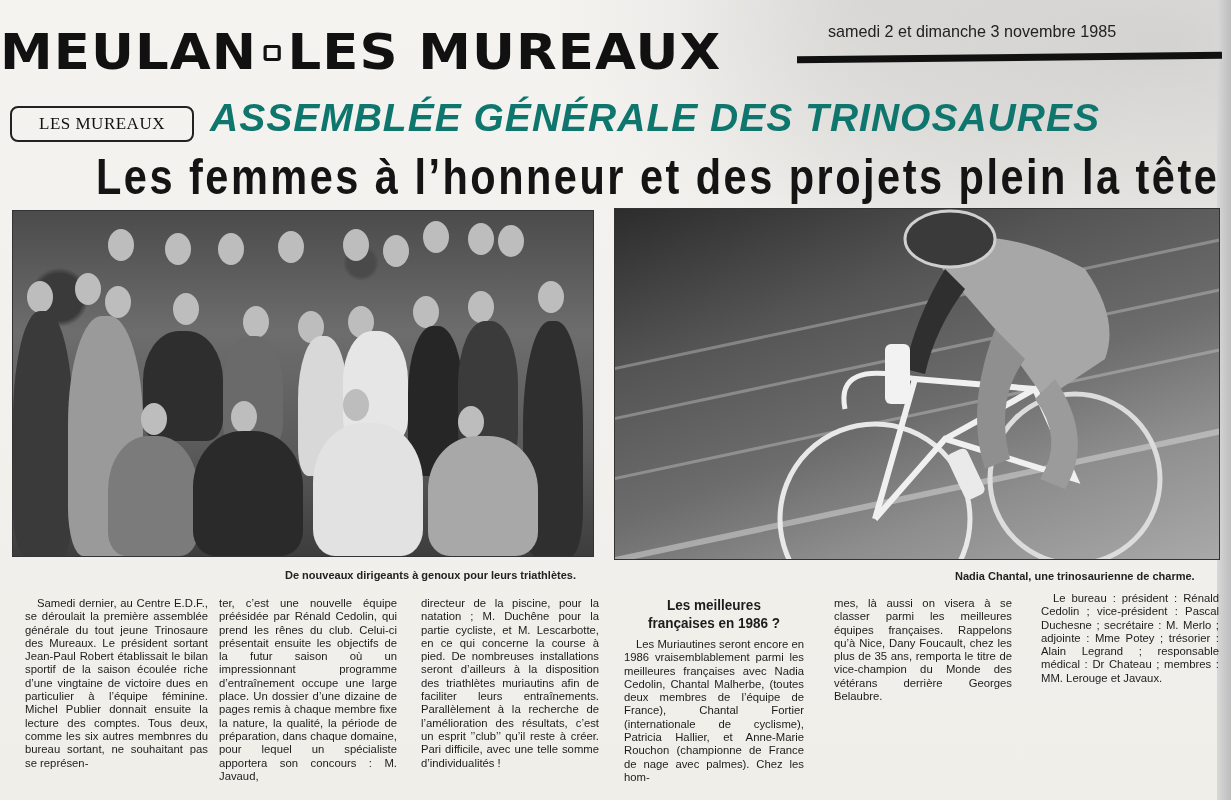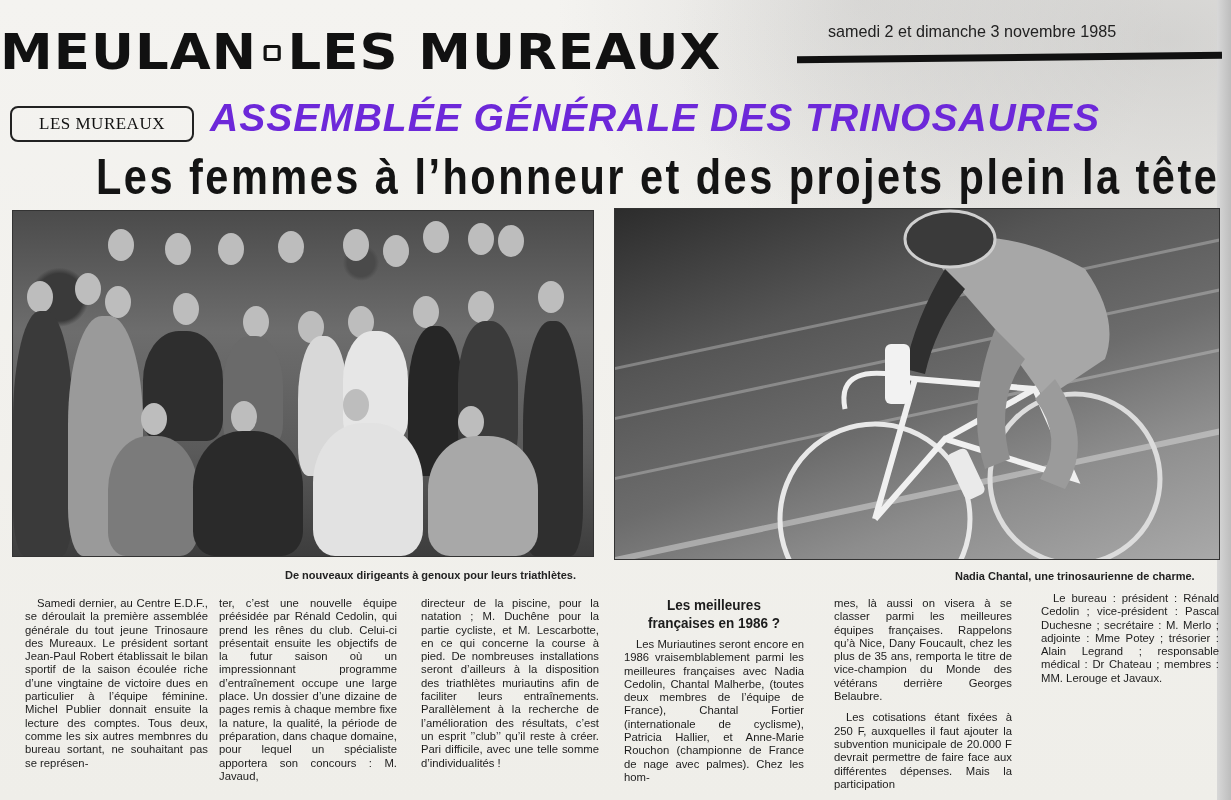--- a/index.html
+++ b/index.html
@@ -43,21 +43,21 @@
   
   .kicker {
     position: absolute; left: 10px; top: 106px; width: 180px; height: 32px;
     border: 2px solid #222; border-radius: 8px;
     font-family: "Liberation Serif", serif; font-size: 17px; letter-spacing: .5px;
     display: flex; align-items: center; justify-content: center; color: #111;
   }
   .overline {
     position: absolute; left: 210px; top: 96px;
     font-weight: bold; font-style: italic; font-size: 39px; letter-spacing: 1px;
-    color: #6d28d9; white-space: nowrap;
+    color: #0f766e; white-space: nowrap;
   }
   .headline {
     position: absolute; left: 96px; top: 148px;
     font-family: "Liberation Sans", sans-serif; font-weight: bold;
     font-size: 50px; color: #141414; white-space: nowrap;
     transform: scaleX(0.83); transform-origin: left; letter-spacing: 3px;
   }
 
   
   .photo {
@@ -198,17 +198,16 @@
 </div>
 <div class="col" style="left:421px;width:178px">
   <p class="cont">directeur de la piscine, pour la natation ; M. Duchêne pour la partie cycliste, et M. Lescarbotte, en ce qui concerne la course à pied. De nombreuses installations seront d’ailleurs à la disposition des triathlètes muriautins afin de faciliter leurs entraînements. Parallèlement à la recherche de l’amélioration des résultats, c’est un esprit ’’club’’ qu’il reste à créer. Pari difficile, avec une telle somme d’individualités !</p>
 </div>
 <div class="col" style="left:624px;top:596px;width:180px">
   <div class="subhead">Les meilleures françaises en 1986 ?</div>
   <p>Les Muriautines seront encore en 1986 vraisemblablement parmi les meilleures françaises avec Nadia Cedolin, Chantal Malherbe, (toutes deux membres de l’équipe de France), Chantal Fortier (internationale de cyclisme), Patricia Hallier, et Anne-Marie Rouchon (championne de France de nage avec palmes). Chez les hom-</p>
 </div>
 <div class="col" style="left:834px;width:178px">
   <p class="cont">mes, là aussi on visera à se classer parmi les meilleures équipes françaises. Rappelons qu’à Nice, Dany Foucault, chez les plus de 35 ans, remporta le titre de vice-champion du Monde des vétérans derrière Georges Belaubre.</p>
-  <p>Les cotisations étant fixées à 250 F, auxquelles il faut ajouter la subvention municipale de 20.000 F devrait permettre de faire face aux différentes dépenses. Mais la participation</p>
 </div>
 <div class="col" style="left:1041px;top:590px;width:178px">
   <p style="margin-top:2px">Le bureau : président : Rénald Cedolin ; vice-président : Pascal Duchesne ; secrétaire : M. Merlo ; adjointe : Mme Potey ; trésorier : Alain Legrand ; responsable médical : Dr Chateau ; membres : MM. Lerouge et Javaux.</p>
 </div>
 
 </body></html>

